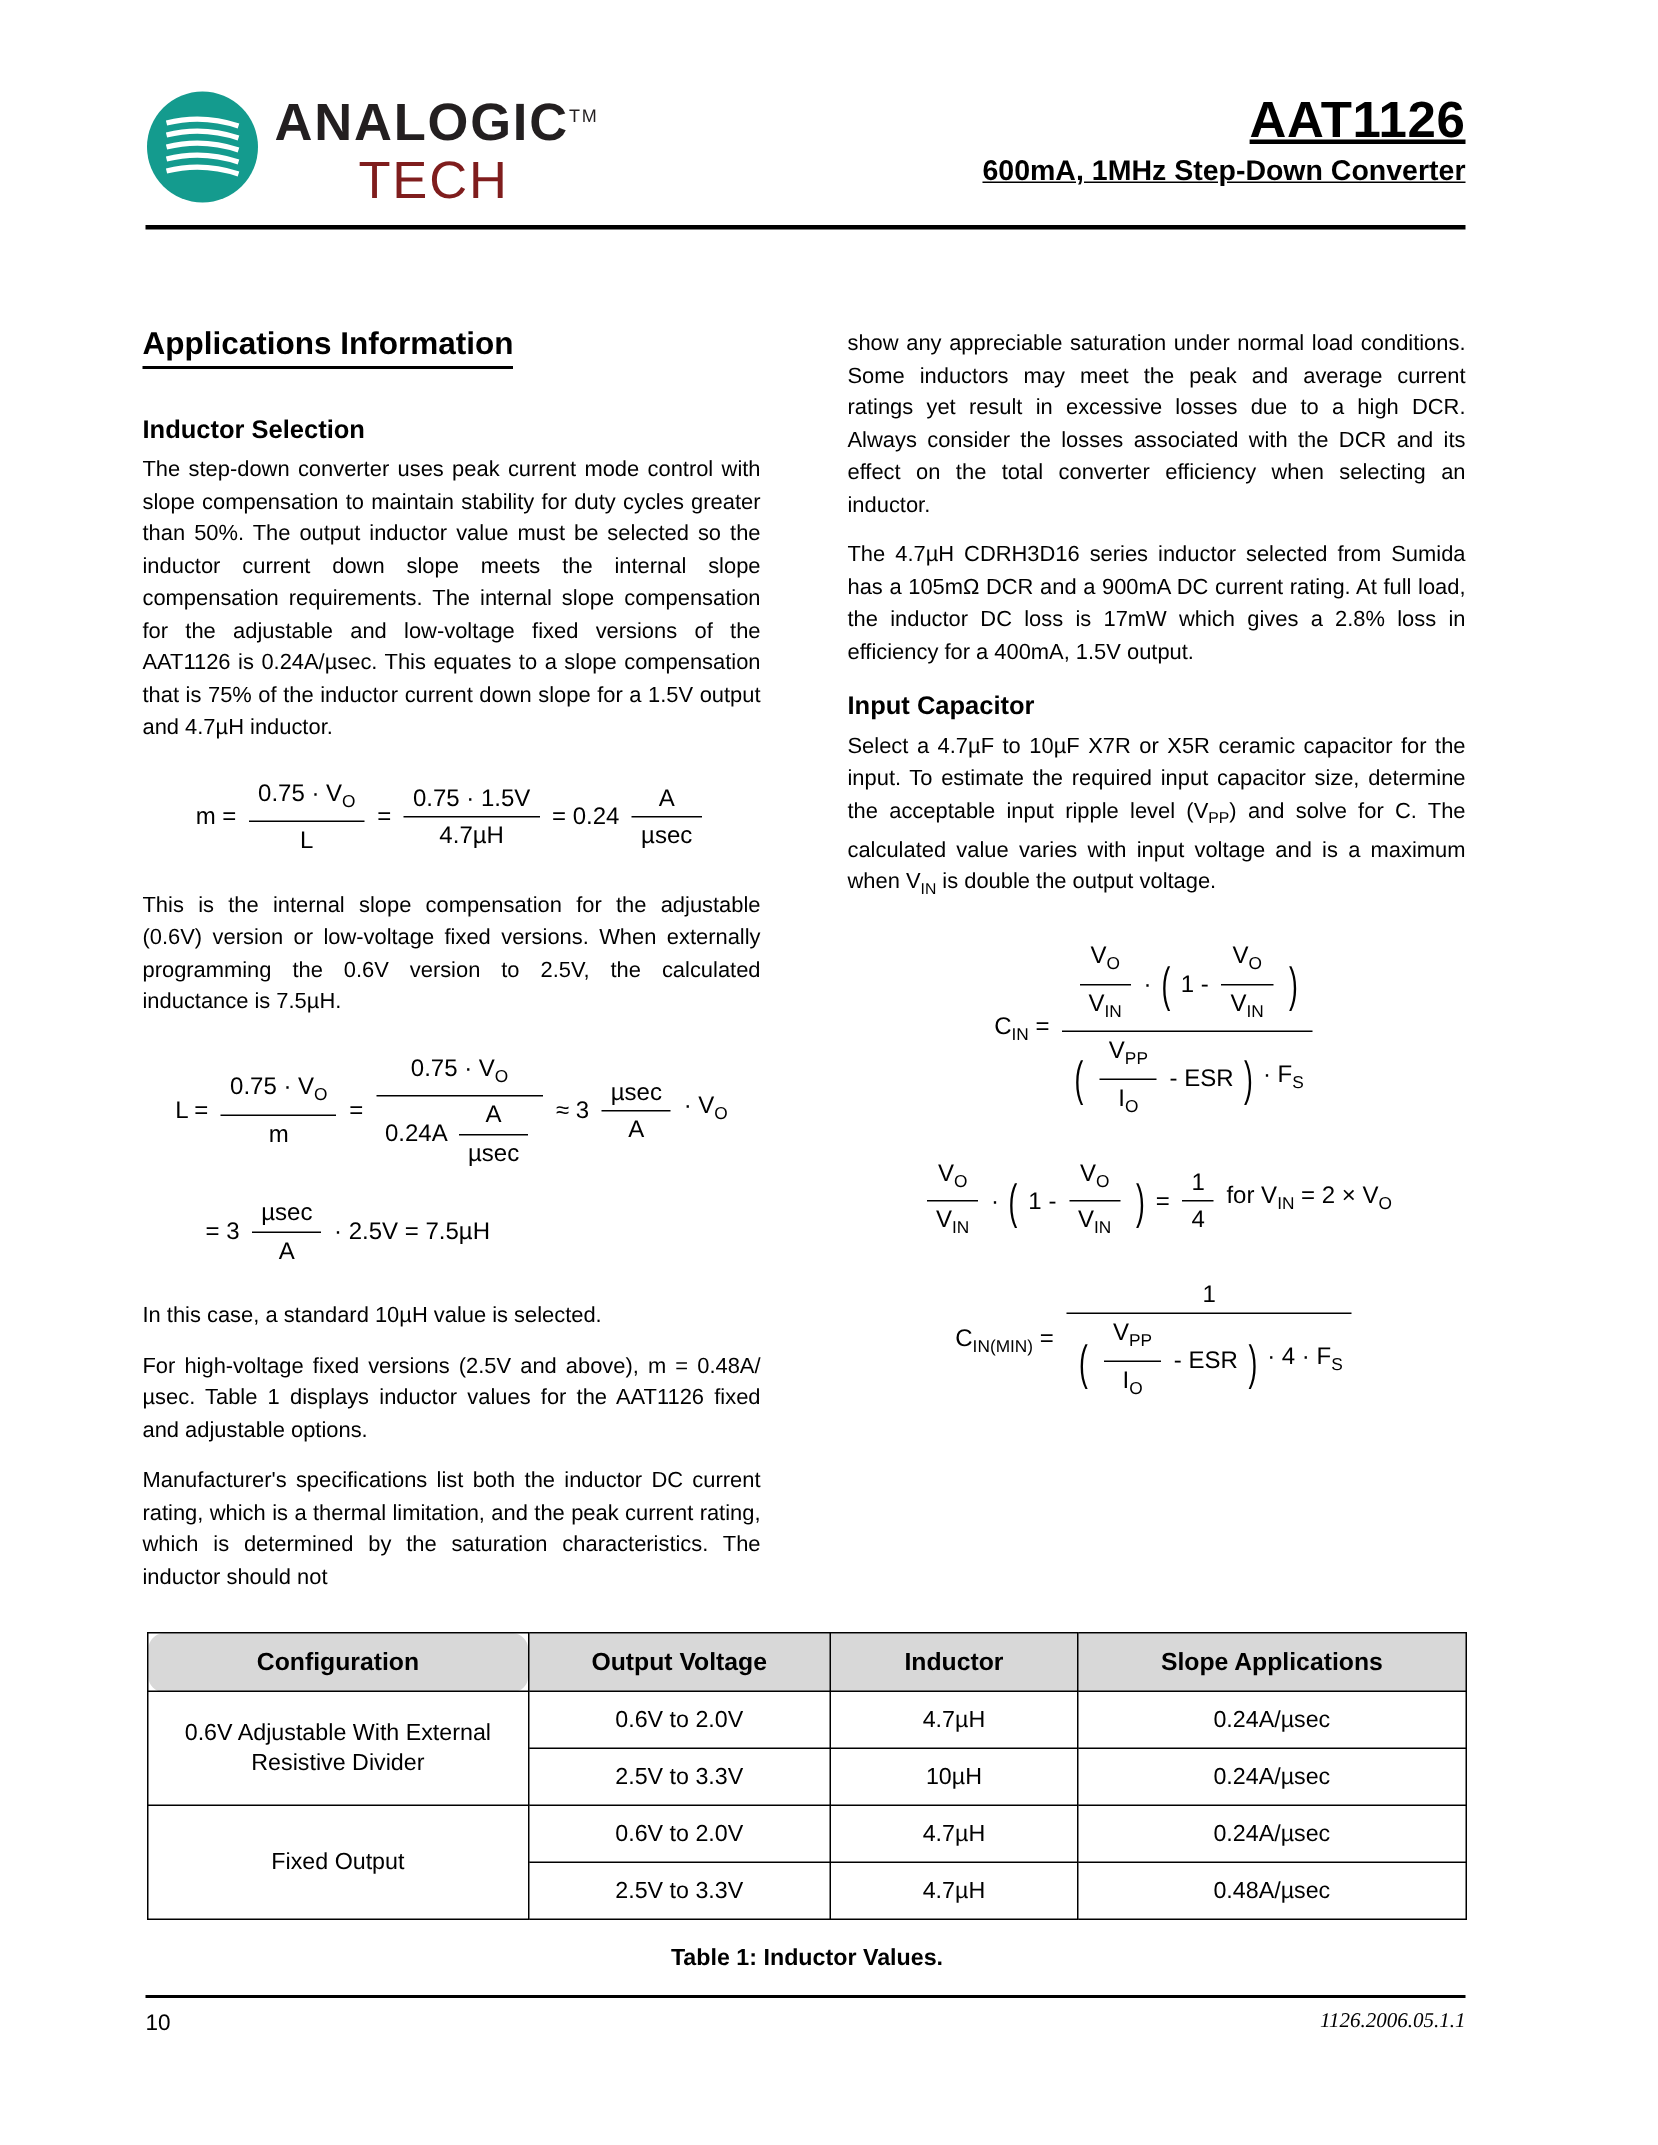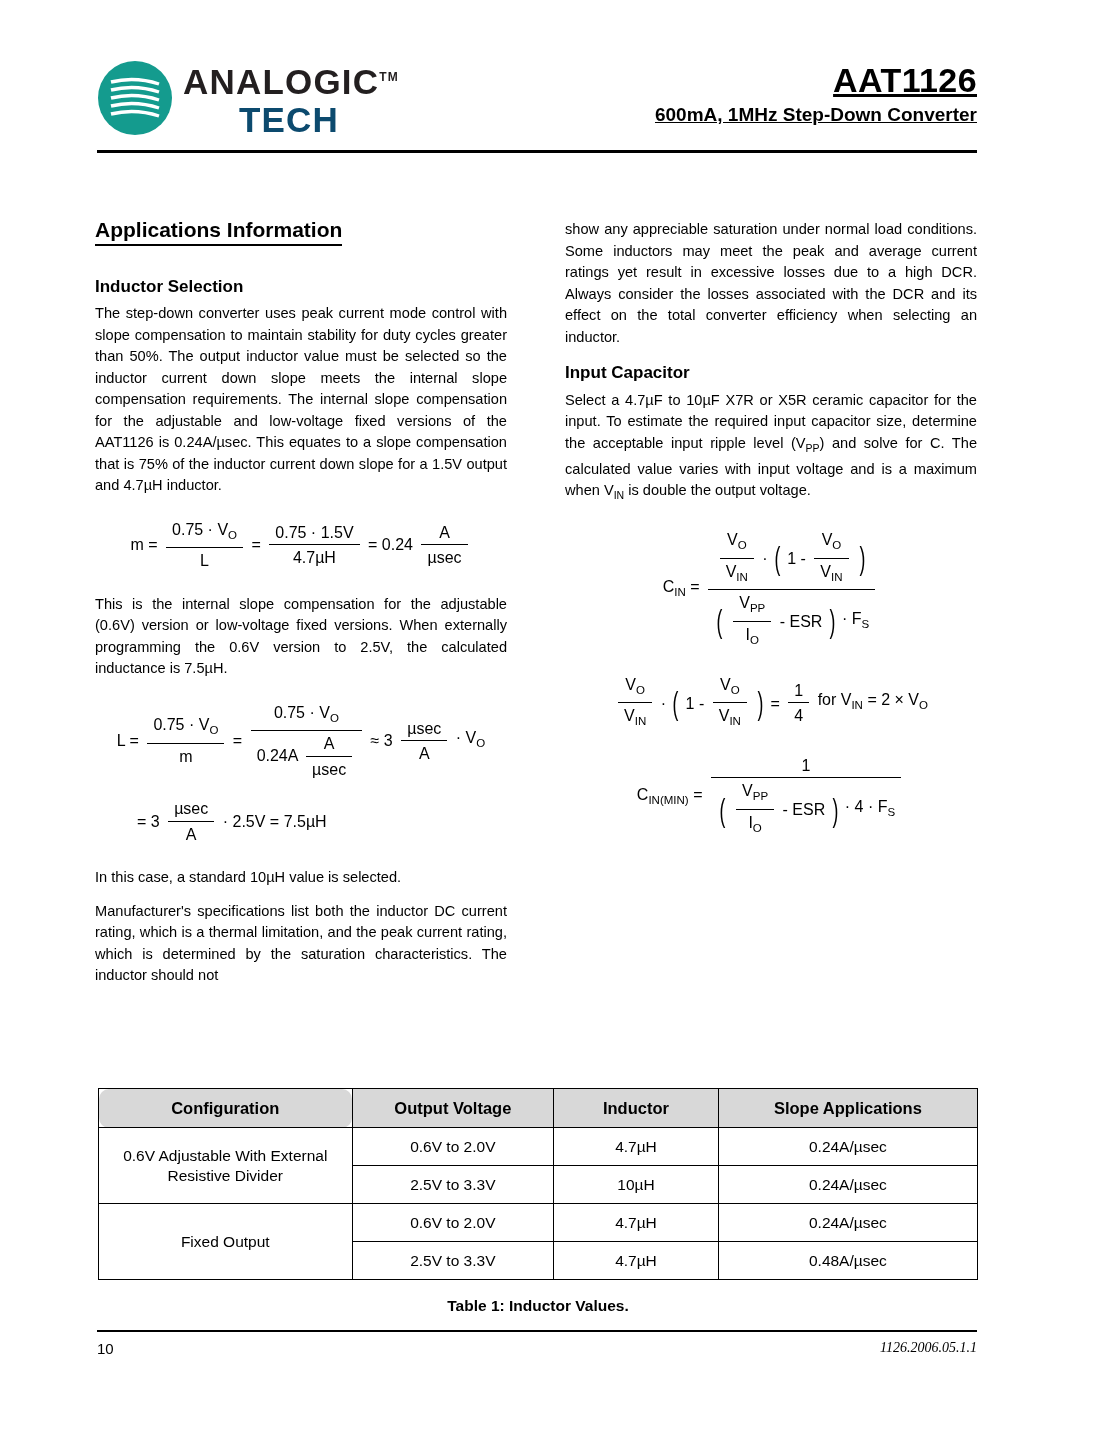--- a/index.html
+++ b/index.html
@@ -52,30 +52,30 @@
   }
   .logo-line1 {
     font-size: 35px;
     font-weight: bold;
     letter-spacing: 1.2px;
     line-height: 38px;
     color: #231f20;
   }
   .logo-line2 {
     font-size: 35px;
-    font-weight: bold;
+    font-weight: normal;
     letter-spacing: 1.2px;
     line-height: 38px;
-    color: #0c4a6e;
+    color: #7f1d1d;
     margin-left: 56px;
   }
   .tm {
     font-size: 12px;
     vertical-align: super;
-    font-weight: bold;
+    font-weight: normal;
   }
   .header-right {
     position: absolute;
     right: 0;
     top: 14px;
     text-align: right;
     width: 520px;
     text-decoration: underline;
   }
   .part-number {
@@ -315,25 +315,27 @@
         <span class="inline-mid">= 3</span>
         <span class="frac">
           <span class="num">µsec</span>
           <span class="den">A</span>
         </span>
         <span class="inline-mid">· 2.5V = 7.5µH</span>
       </div>
     </div>
 
     <p class="para">In this case, a standard 10µH value is selected.</p>
+    <p class="para">For high-voltage fixed versions (2.5V and above), m = 0.48A/µsec. Table 1 displays inductor values for the AAT1126 fixed and adjustable options.</p>
     <p class="para">Manufacturer's specifications list both the inductor DC current rating, which is a thermal limitation, and the peak current rating, which is determined by the saturation characteristics. The inductor should not</p>
   </div>
 
   <div class="col col-right">
     <p class="para">show any appreciable saturation under normal load conditions. Some inductors may meet the peak and average current ratings yet result in excessive losses due to a high DCR. Always consider the losses associated with the DCR and its effect on the total converter efficiency when selecting an inductor.</p>
+    <p class="para">The 4.7µH CDRH3D16 series inductor selected from Sumida has a 105mΩ DCR and a 900mA DC current rating. At full load, the inductor DC loss is 17mW which gives a 2.8% loss in efficiency for a 400mA, 1.5V output.</p>
 
     <h2 class="sub-title">Input Capacitor</h2>
 
     <p class="para"><span>Select a 4.7µF to 10µF X7R or X5R ceramic capacitor for the input. To estimate the required input capacitor size, determine the acceptable input ripple level (V</span><span class="sub">PP</span><span>) and solve for C. The calculated value varies with input voltage and is a maximum when V</span><span class="sub">IN</span><span> is double the output voltage.</span></p>
 
     <div class="eq-block">
       <span class="inline-mid"><span>C</span><span class="sub">IN</span><span> = </span></span>
       <span class="frac">
         <span class="num">
           <span class="frac">

